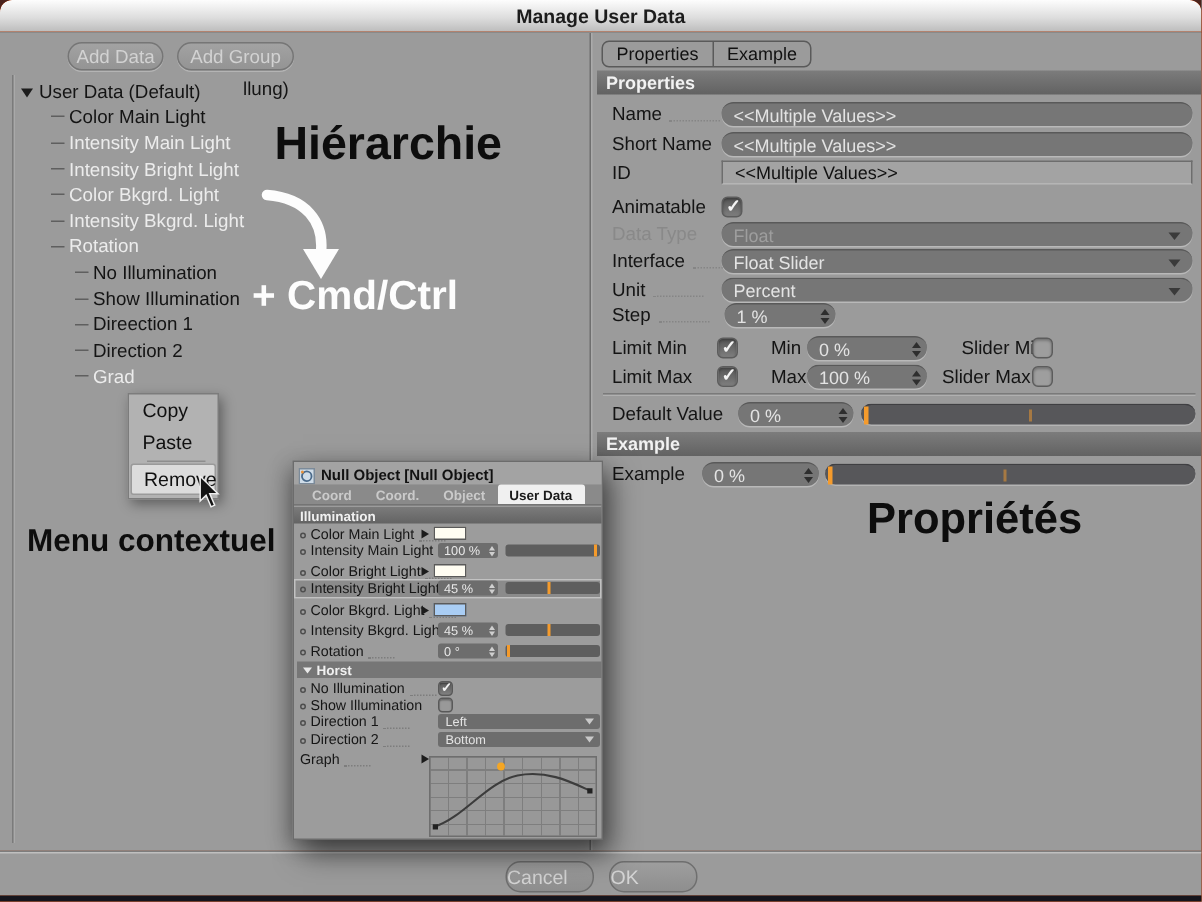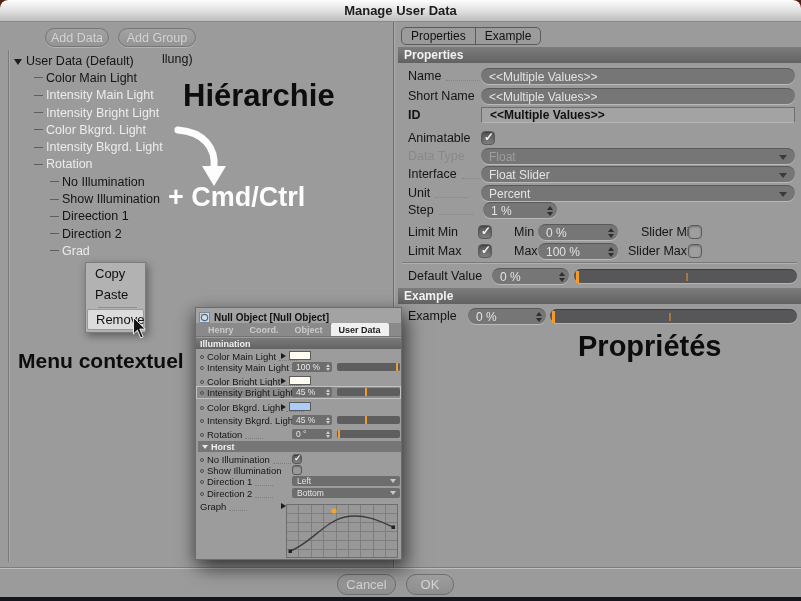--- a/index.html
+++ b/index.html
@@ -133,23 +133,23 @@
   .graphbox { position:absolute; left:90px; top:196px; width:112px; height:54px; background:#989898;
               border:1px solid #6e6e6e;
               background-image:repeating-linear-gradient(to right, transparent 0 11.4px, #7e7e7e 11.4px 12.4px),
                                repeating-linear-gradient(to bottom, transparent 0 8px, #7e7e7e 8px 9px); }
 
   
   .footer { position:absolute; left:0; top:567px; width:801px; height:30px; background:#9b9b9b;
             border-top:1px solid #7d7d7d; box-shadow:inset 0 1px 0 #bfbfbf; }
   .fbtn { position:absolute; top:6px; height:21px; border:1px solid #6f6f6f; border-radius:10px;
           background:linear-gradient(#9e9e9e,#8e8e8e); color:#d4d4d4; font-size:13px;
-          display:flex; align-items:center; justify-content:center; }
+          display:flex; align-items:center; }
   .fbtn.cancel { left:337px; width:59px; }
-  .fbtn.ok { left:406px; width:48px; }
+  .fbtn.ok { left:406px; width:59px; }
   .bottomstrip { position:absolute; left:0; top:597px; width:801px; height:4px; background:#15151d; }
 </style>
 </head>
 <body>
 
 <div class="window">
 
   <div class="titlebar">
     <span>Manage User Data</span>
   </div>
@@ -252,21 +252,21 @@
           </div>
       </div>
       <div class="rrow" style="top:66px;">
         <div class="rlabel">
             <span>Short Name</span>
           </div>
         <div class="pill full">
             <span>&lt;&lt;Multiple Values&gt;&gt;</span>
           </div>
       </div>
-      <div class="rrow" style="top:85px;font-weight:bold;">
+      <div class="rrow" style="top:85px;">
         <div class="rlabel">
             <span>ID</span>
           </div>
         <div class="rect-input">
             <span>&lt;&lt;Multiple Values&gt;&gt;</span>
           </div>
       </div>
       <div class="rrow" style="top:108px;">
         <div class="rlabel">
             <span>Animatable</span>
@@ -391,21 +391,21 @@
     <div class="apanel">
       <div class="ap-title">
         <svg class="ap-icon" viewBox="0 0 11 11">
           <rect x="0.5" y="0.5" width="10" height="10" fill="#cfdce8" stroke="#7b8a99"></rect>
           <circle cx="5.5" cy="5.5" r="3.2" fill="none" stroke="#4a6a8a" stroke-width="1.2"></circle>
           <circle cx="2.6" cy="2.6" r="1" fill="#e8913a"></circle>
         </svg>
         <span>Null Object [Null Object]</span>
       </div>
       <div class="ap-tabs">
-        <span class="ap-tab">Henry</span>
+        <span class="ap-tab">Coord</span>
         <span class="ap-tab">Coord.</span>
         <span class="ap-tab">Object</span>
         <span class="ap-tab active">User Data</span>
       </div>
       <div class="ap-shead" style="top:30px;">Illumination</div>
 
       <div class="aprow" style="top:42px;">
         <div class="aplabel apleader">
             <span class="adot"></span>
             <span>Color Main Light</span>

